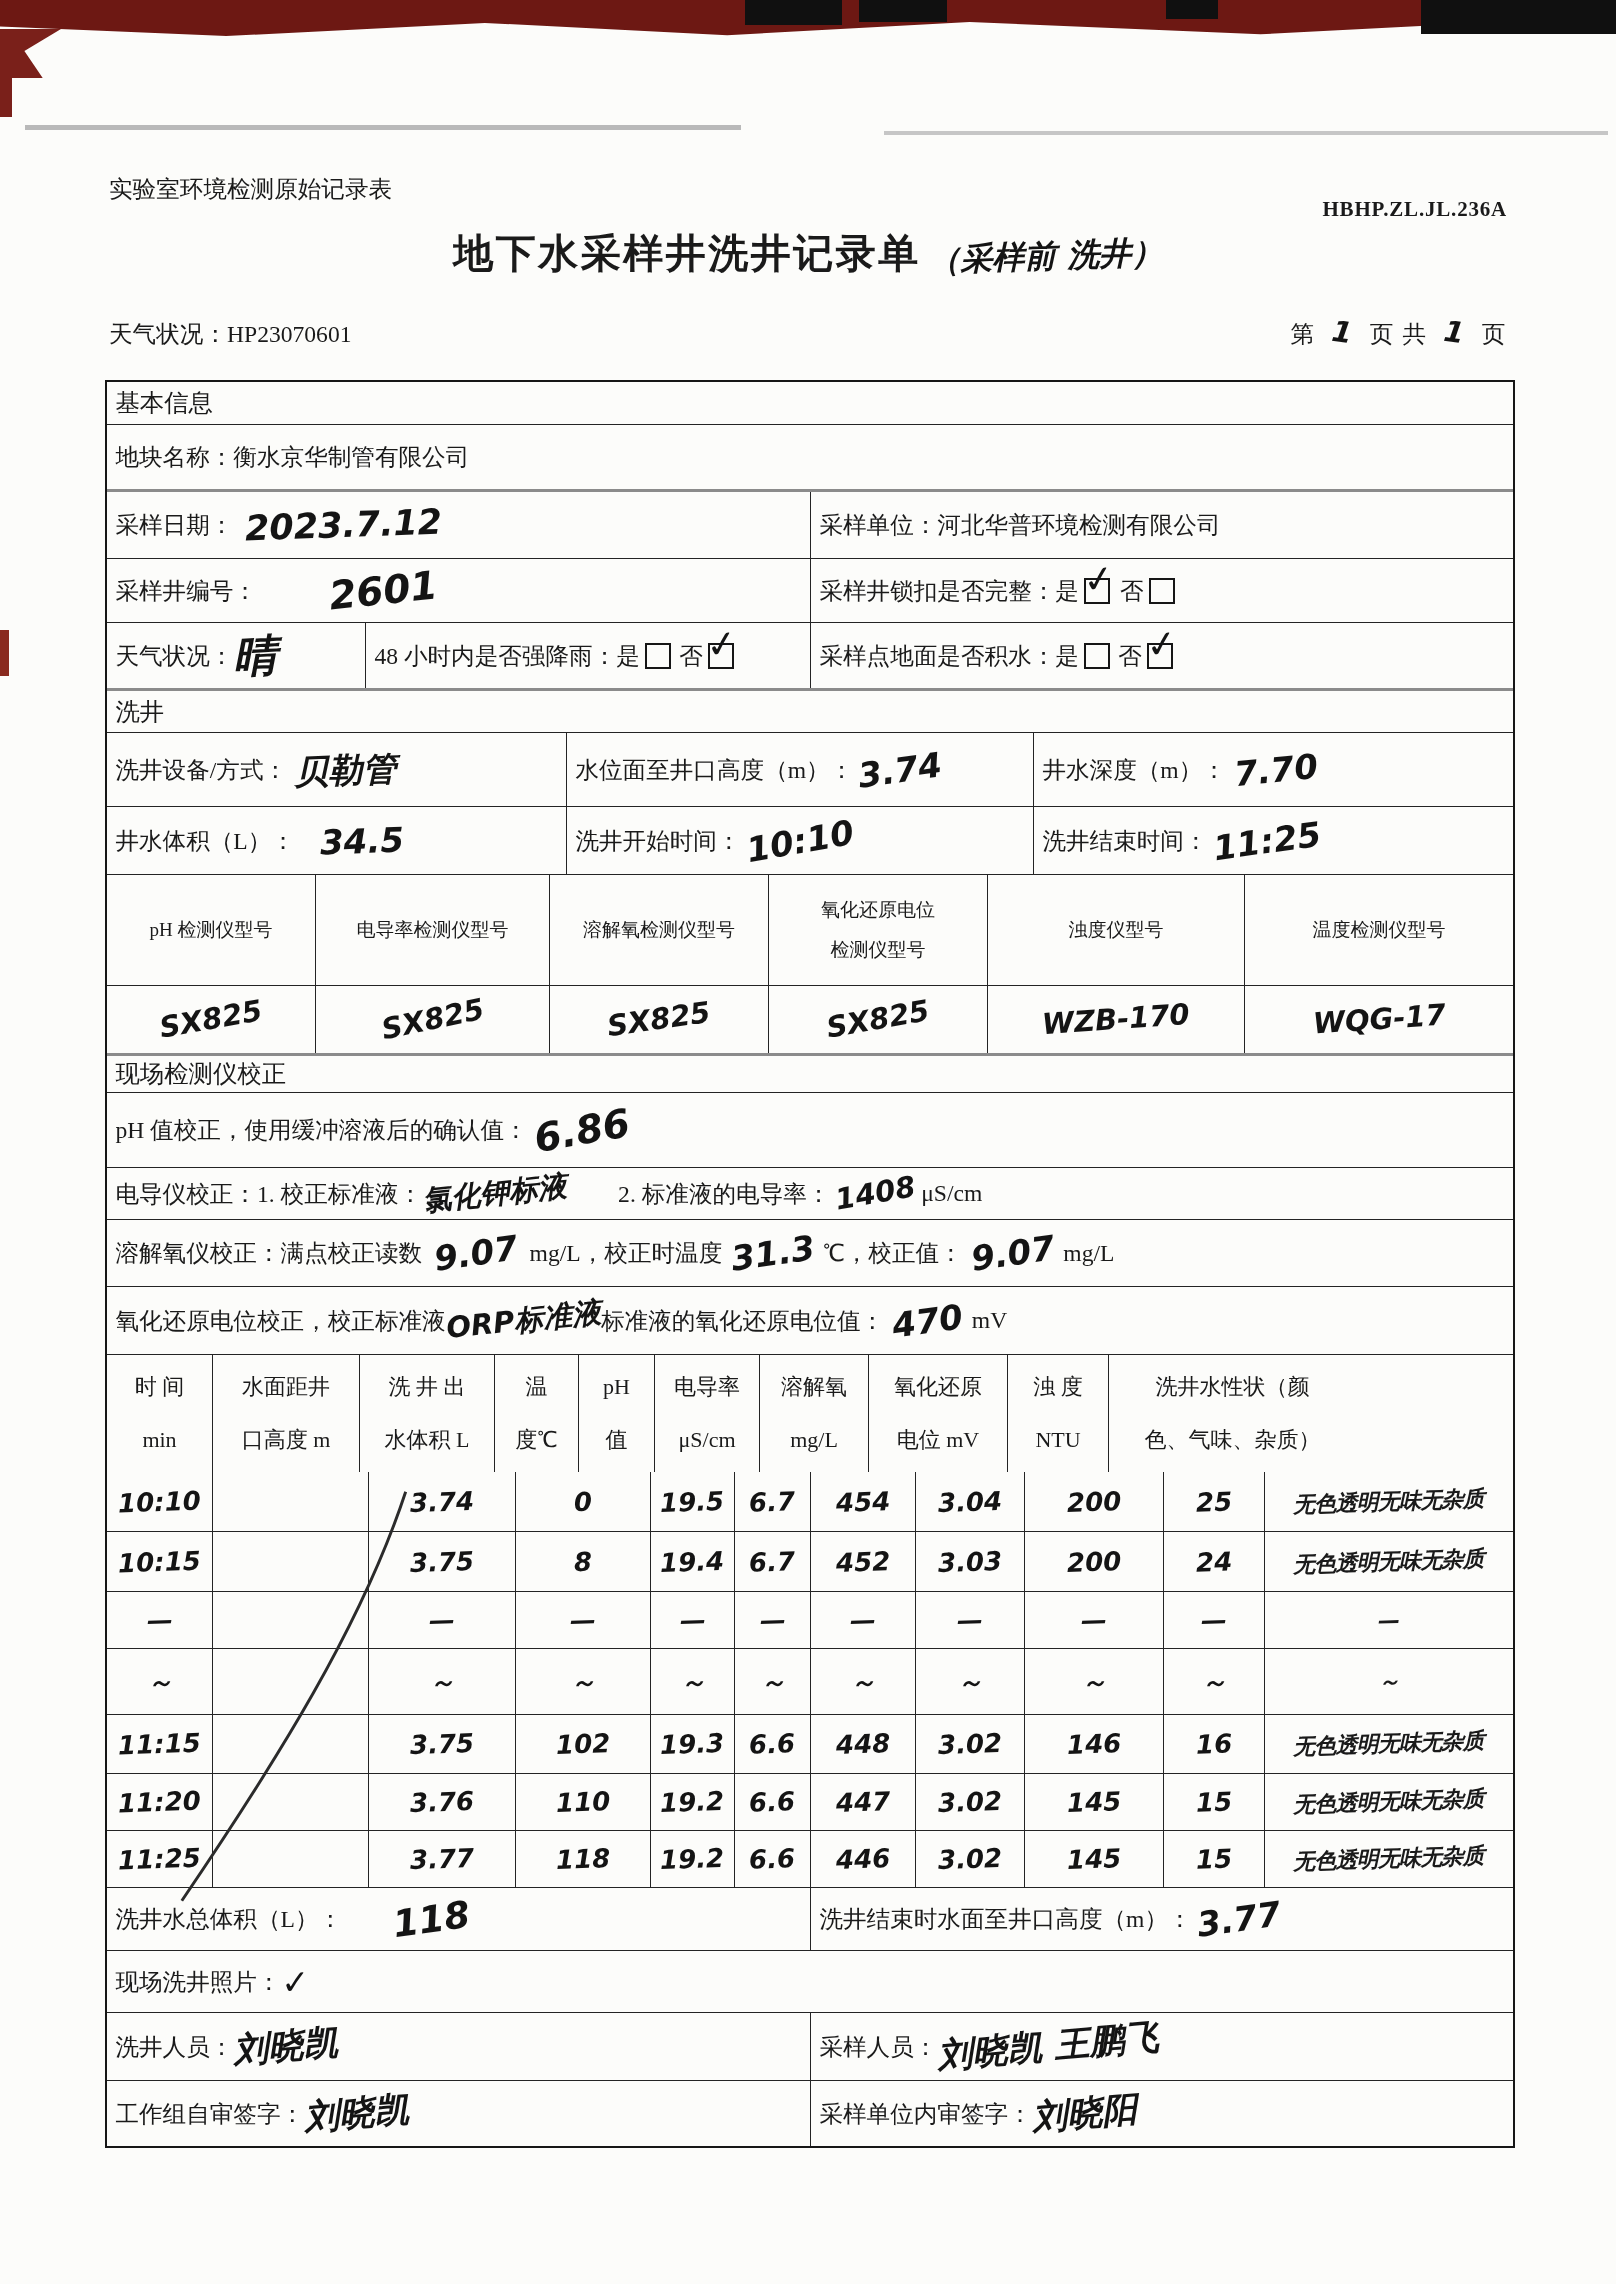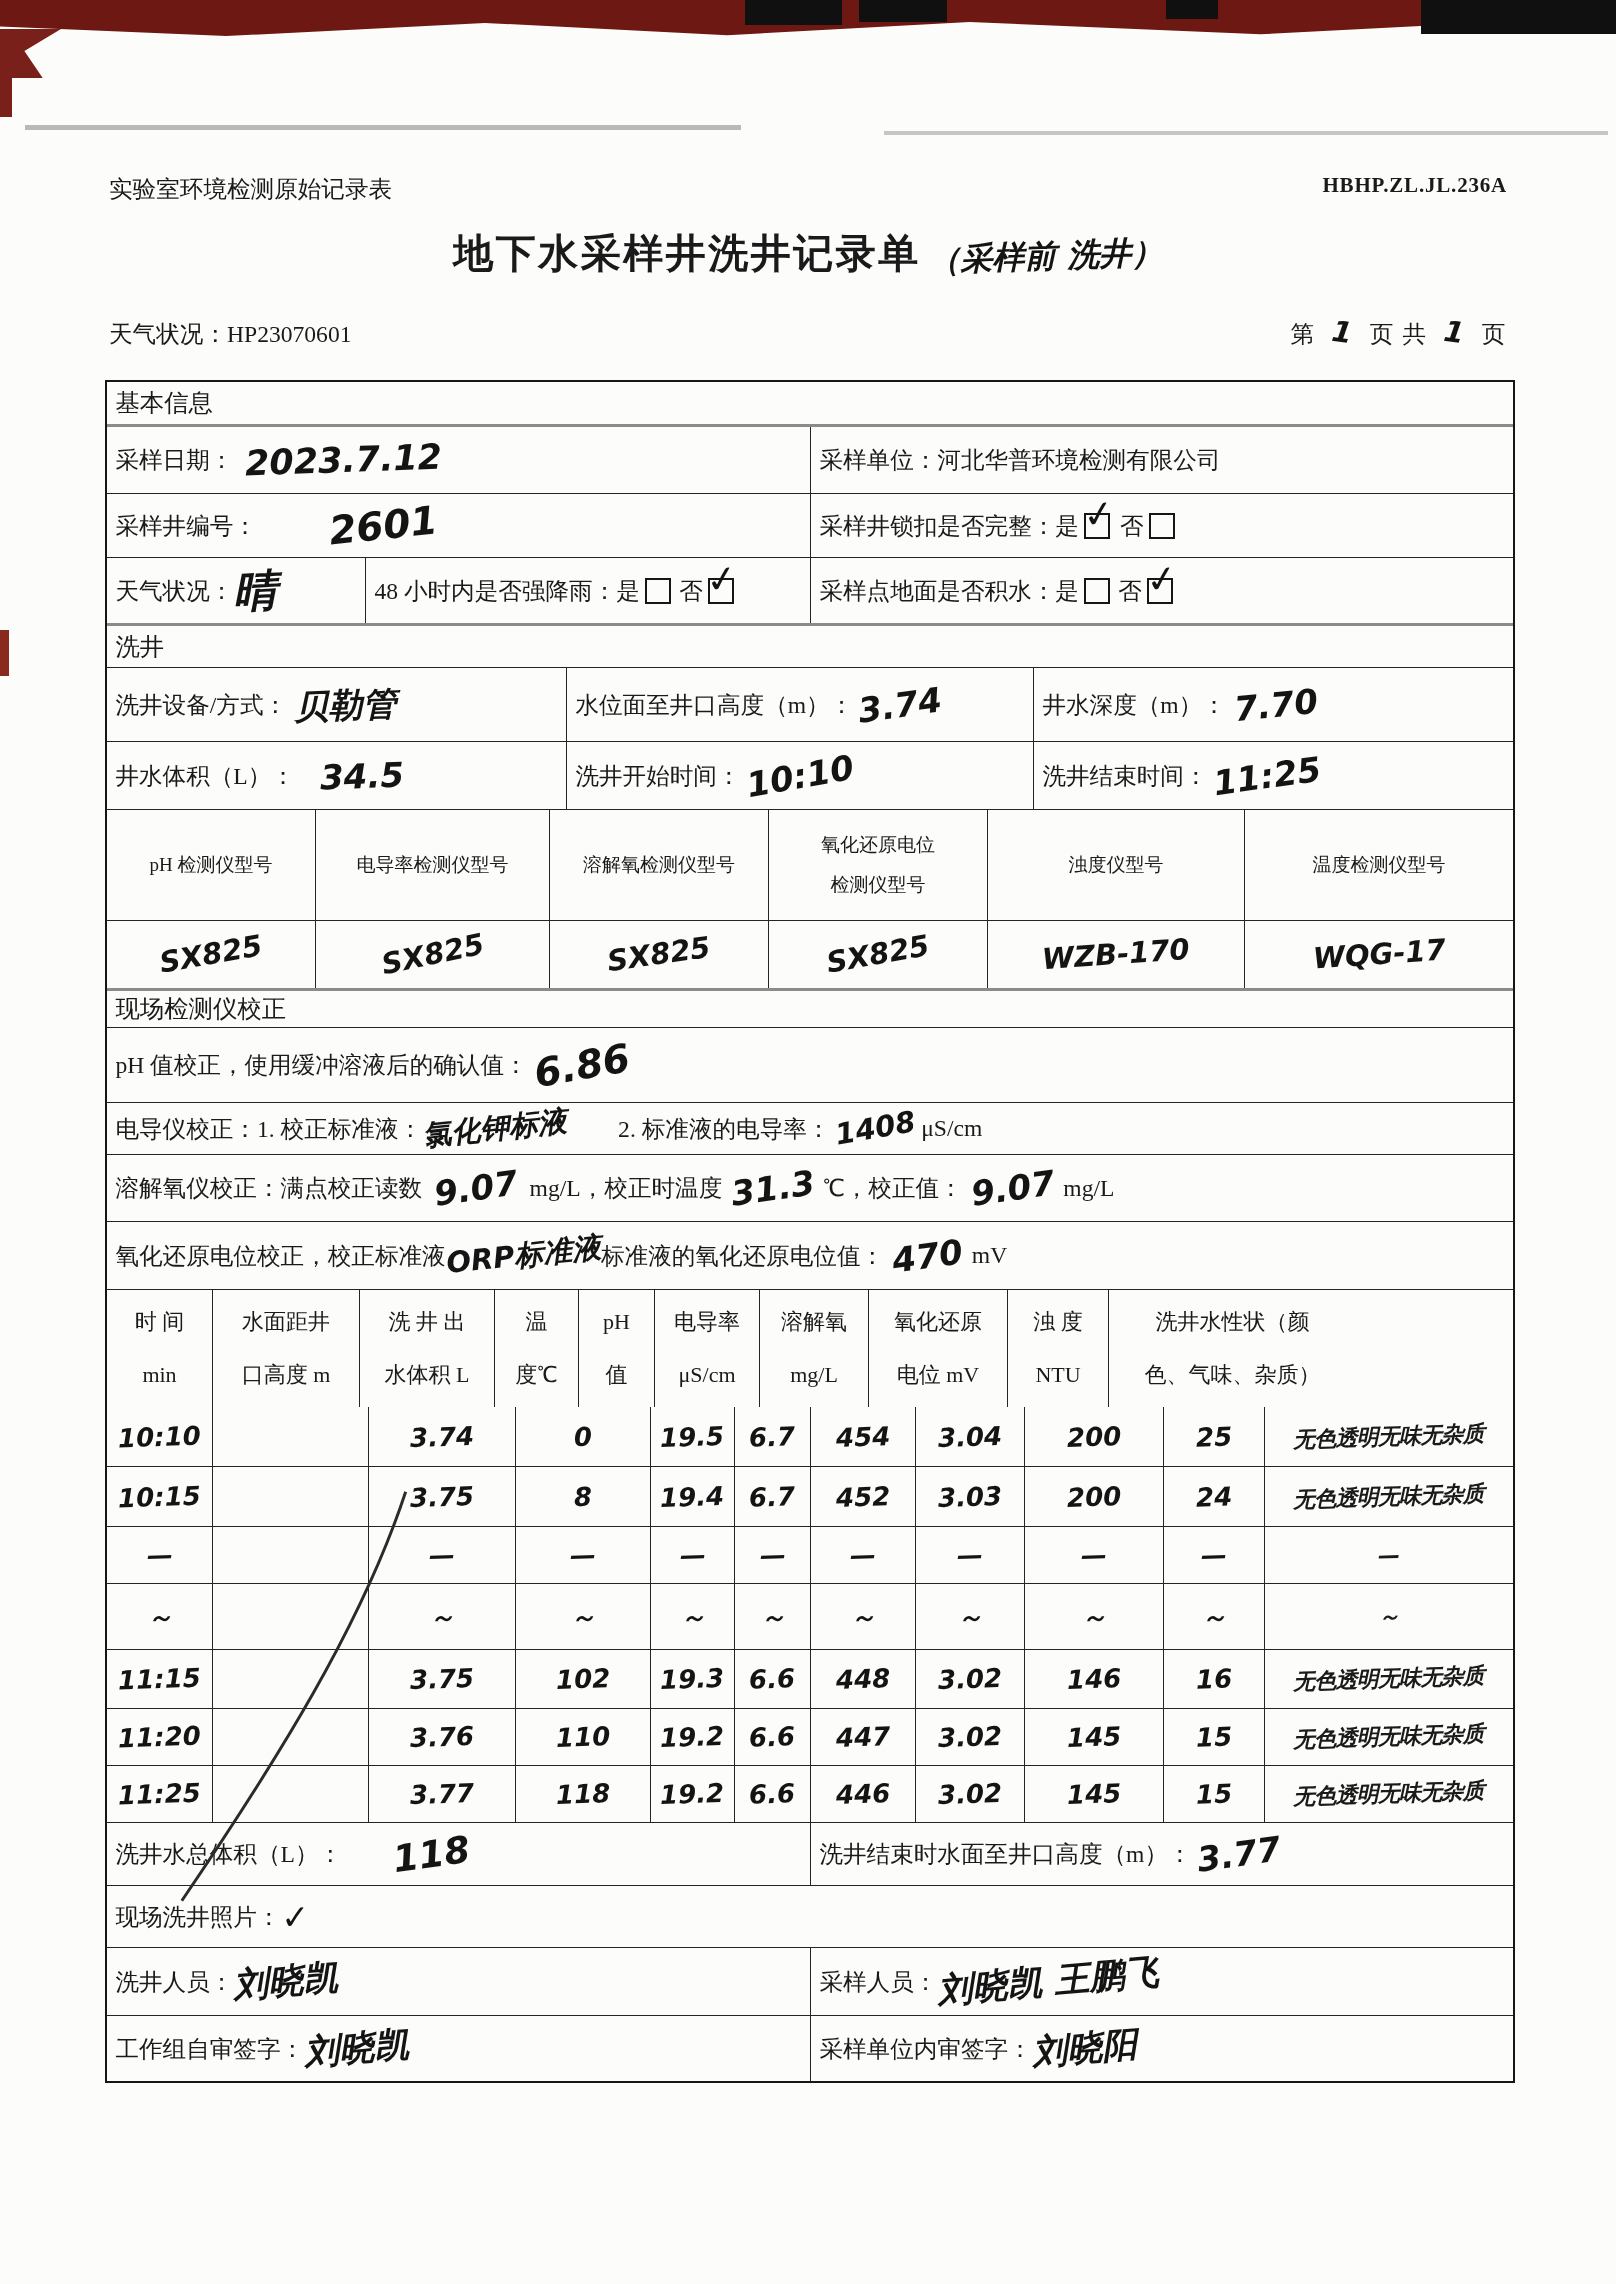--- a/index.html
+++ b/index.html
@@ -15,21 +15,21 @@
   .art-black4{top:0;left:1421px;width:195px;height:34px;background:#101010;}
   .art-redjag{top:29px;left:0;width:61px;height:49px;background:#7a201a;
     clip-path:polygon(0 0,100% 0,40% 45%,70% 100%,0 100%);}
   .art-redsliver{top:77px;left:0;width:11.8px;height:40px;background:#7a201a;}
   .art-gray1{top:125px;left:25px;width:716px;height:5px;background:#b9b9b9;}
   .art-gray2{top:131px;left:884px;width:724px;height:4.2px;background:#c6c6c6;}
   .art-redtick{top:630px;left:0;width:9.3px;height:46px;background:#8a2a1f;}
   
   .doc-row{position:absolute;top:173px;left:109px;width:1398px;display:flex;
            justify-content:space-between;font-size:21px;}
-  .form-code{font-weight:700;letter-spacing:0.8px;}
+  .form-code{font-weight:700;letter-spacing:0.8px;margin-top:24px;}
   .title-row{position:absolute;top:226px;left:0;width:1616px;text-align:center;}
   .title{font-size:40px;font-weight:700;letter-spacing:2.5px;display:inline-block;}
   .title-note{font-size:32px;margin-left:6.7px;}
   .proj-row{position:absolute;top:318px;left:109px;width:1398px;display:flex;
             justify-content:space-between;font-size:23.6px;align-items:flex-end;}
   .pagenums{font-size:23.6px;letter-spacing:1.7px;}
   
   .hw{font-family:"DejaVu Sans",sans-serif;font-style:italic;font-weight:600;
       display:inline-block;transform:rotate(-2deg);color:#141414;line-height:1;}
   .hw-lg{font-size:34px;}
@@ -100,20 +100,26 @@
   </div>
 
   <div class="tbl">
 
     <div class="row sec" style="height:42px">
       <div class="c" style="width:1130px">
           <span class="lbl">基本信息</span>
         </div>
     </div>
 
+    <div class="row" style="height:64px">
+      <div class="c" style="width:1406px">
+        <span class="lbl">地块名称：</span>
+        <span class="lbl">衡水京华制管有限公司</span>
+      </div>
+    </div>
 
     <div class="row smz" style="height:66px">
       <div class="c" style="width:703px">
         <span class="lbl">采样日期：</span>
         <span class="hw" style="font-size:35px;margin-left:11.8px">2023.7.12</span>
       </div>
       <div class="c" style="width:703px">
         <span class="lbl">采样单位：</span>
         <span class="lbl">河北华普环境检测有限公司</span>
       </div>

